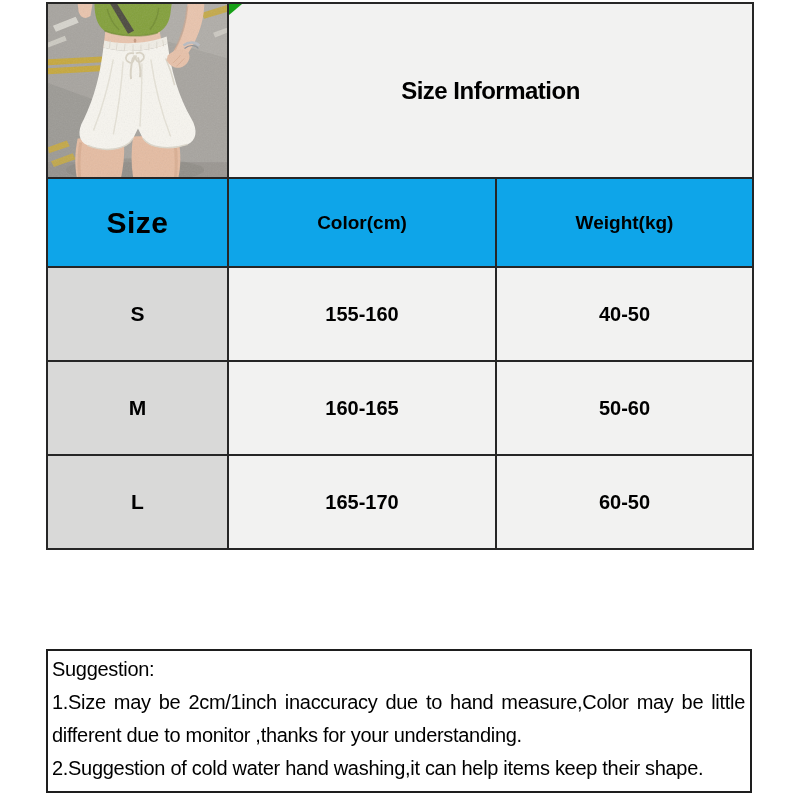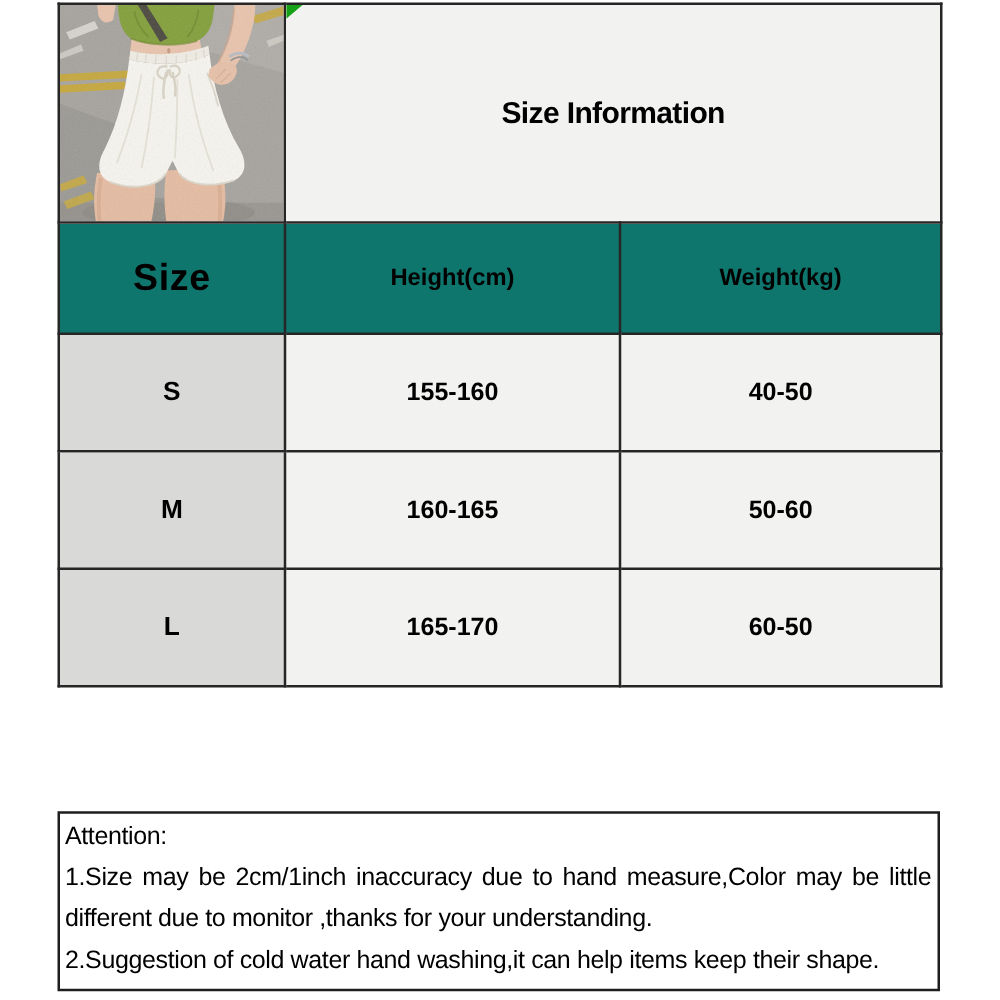--- a/index.html
+++ b/index.html
@@ -21,21 +21,21 @@
   td.cell-photo { background:#a7a49f; }
   td.cell-photo svg { display:block; width:100%; height:173px; }
 
   td.cell-title { background:#f2f2f1; position:relative; }
   .title-text { font-size:24px; font-weight:bold; letter-spacing:-0.5px; }
   .corner-triangle {
     position:absolute; top:0; left:0; width:0; height:0;
     border-top:11px solid #17a117; border-right:13px solid transparent;
   }
 
-  td.header-cell { background:#0f766e; font-weight:bold; font-size:19px; }
+  td.header-cell { background:#0ea5e9; font-weight:bold; font-size:19px; }
   td.size-header { font-size:30px; letter-spacing:0.5px; }
   td.size-cell  { background:#d9d9d8; font-weight:bold; font-size:21px; }
   td.data-cell  { background:#f2f2f1; font-weight:bold; font-size:20px;margin-left:13px; }
 
   .attention-box {
     position:absolute; left:46px; top:649px; width:706px; height:144px;
     box-sizing:border-box; background:#ffffff; border:2px solid #1e1e1e;
     padding:2px 5px 0 4px; font-size:20px; line-height:33px; letter-spacing:-0.3px;
   }
   .attention-box .att-heading { margin:0; }
@@ -133,21 +133,21 @@
           <rect x="0" y="0" width="181" height="175" filter="url(#grainF)" opacity="0.13"></rect>
         </svg>
       </td>
       <td class="cell-title" colspan="2">
         <span class="corner-triangle"></span>
         <span class="title-text">Size Information</span>
       </td>
     </tr>
     <tr class="row-header">
       <td class="header-cell size-header">Size</td>
-      <td class="header-cell">Height(cm)</td>
+      <td class="header-cell">Color(cm)</td>
       <td class="header-cell">Weight(kg)</td>
     </tr>
     <tr class="row-data">
       <td class="size-cell">S</td>
       <td class="data-cell">155-160</td>
       <td class="data-cell">40-50</td>
     </tr>
     <tr class="row-data">
       <td class="size-cell">M</td>
       <td class="data-cell">160-165</td>
@@ -155,18 +155,18 @@
     </tr>
     <tr class="row-data">
       <td class="size-cell">L</td>
       <td class="data-cell">165-170</td>
       <td class="data-cell">60-50</td>
     </tr>
   </tbody>
     </table>
 
   <div class="attention-box">
-    <div class="att-heading">Attention:</div>
+    <div class="att-heading">Suggestion:</div>
     <p>1.Size may be 2cm/1inch inaccuracy due to hand measure,Color may be little different due to monitor ,thanks for your understanding.</p>
     <p>2.Suggestion of cold water hand washing,it can help items keep their shape.</p>
   </div>
 
 </div>
 
 </body></html>

